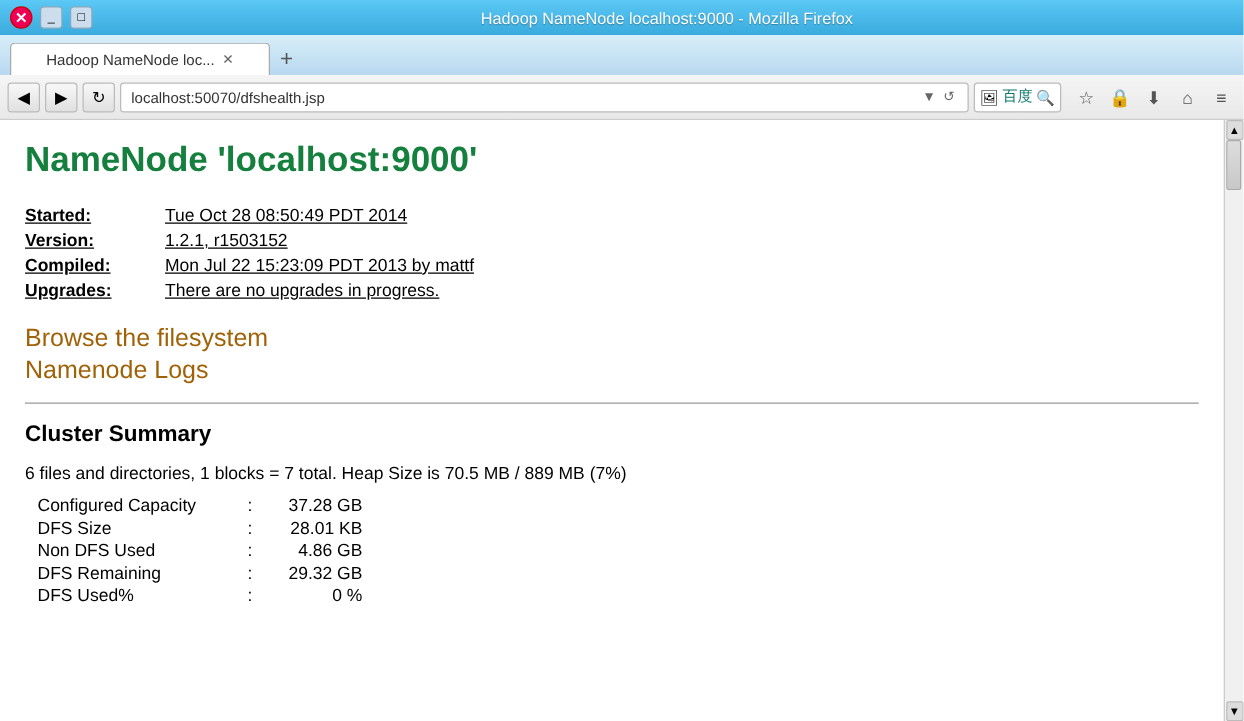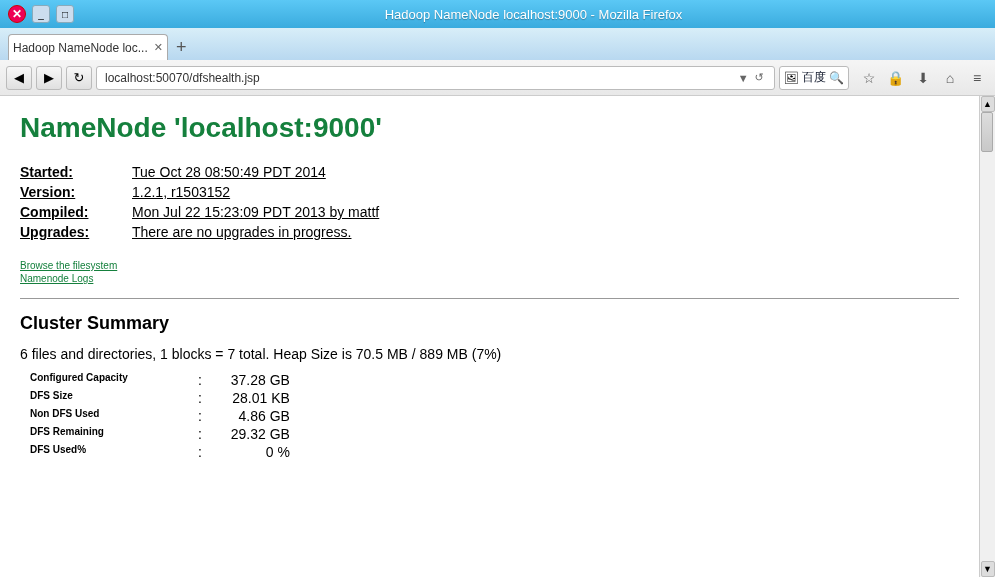--- a/index.html
+++ b/index.html
@@ -47,21 +47,21 @@
       display: flex;
       align-items: flex-end;
       padding: 0 8px;
       gap: 2px;
     }
     .tab-active {
       background: #fff;
       border: 1px solid #aaa;
       border-bottom: none;
       border-radius: 4px 4px 0 0;
-      padding: 4px 4px;
+      padding: 4px 28px;
       font-size: 12px;
       color: #333;
       display: flex;
       align-items: center;
       gap: 6px;
       height: 26px;
     }
     .tab-close {
       font-size: 11px;
       color: #666;
@@ -128,21 +128,21 @@
       display: flex;
       align-items: center;
       background: #fff;
       border: 1px solid #bbb;
       border-radius: 3px;
       height: 24px;
       padding: 0 4px;
       gap: 3px;
     }
     .search-icon-img { font-size: 12px; }
-    .search-text { font-size: 12px; color: #0f172a; }
+    .search-text { font-size: 12px; color: #0f766e; }
     .nav-icons {
       display: flex; gap: 3px; margin-left: 4px;
     }
     .nav-icon-btn {
       width: 24px; height: 24px;
       display: flex; align-items: center; justify-content: center;
       font-size: 14px; color: #555;
       cursor: pointer;
     }
 
@@ -213,23 +213,22 @@
     }
     .info-value {
       color: #000;
       margin-left: 12px;
     }
     .links-section {
       margin-bottom: 12px;
     }
     .links-section a {
       display: block;
-      color: #15803d;
-      text-decoration: underline;
-      font-size: 10px;
+      color: #a16207;
+      font-size: 20px;
       cursor: pointer;
       margin-bottom: 2px;
     }
     hr.divider {
       border: none;
       border-top: 1px solid #999;
       margin: 14px 0;
     }
     h2.section-title {
       font-size: 18px;
@@ -241,23 +240,23 @@
       font-size: 14px;
     }
     .capacity-table {
       margin-left: 10px;
     }
     .cap-row {
       display: flex;
       margin-bottom: 2px;
     }
     .cap-label {
-      font-weight: bold;
+      font-weight: normal;
       min-width: 160px;
-      font-size: 10px;
+      font-size: 14px;
     }
     .cap-colon {
       margin: 0 8px;
       font-size: 14px;
     }
     .cap-value {
       text-align: right;
       min-width: 80px;
       font-size: 14px;
     }

